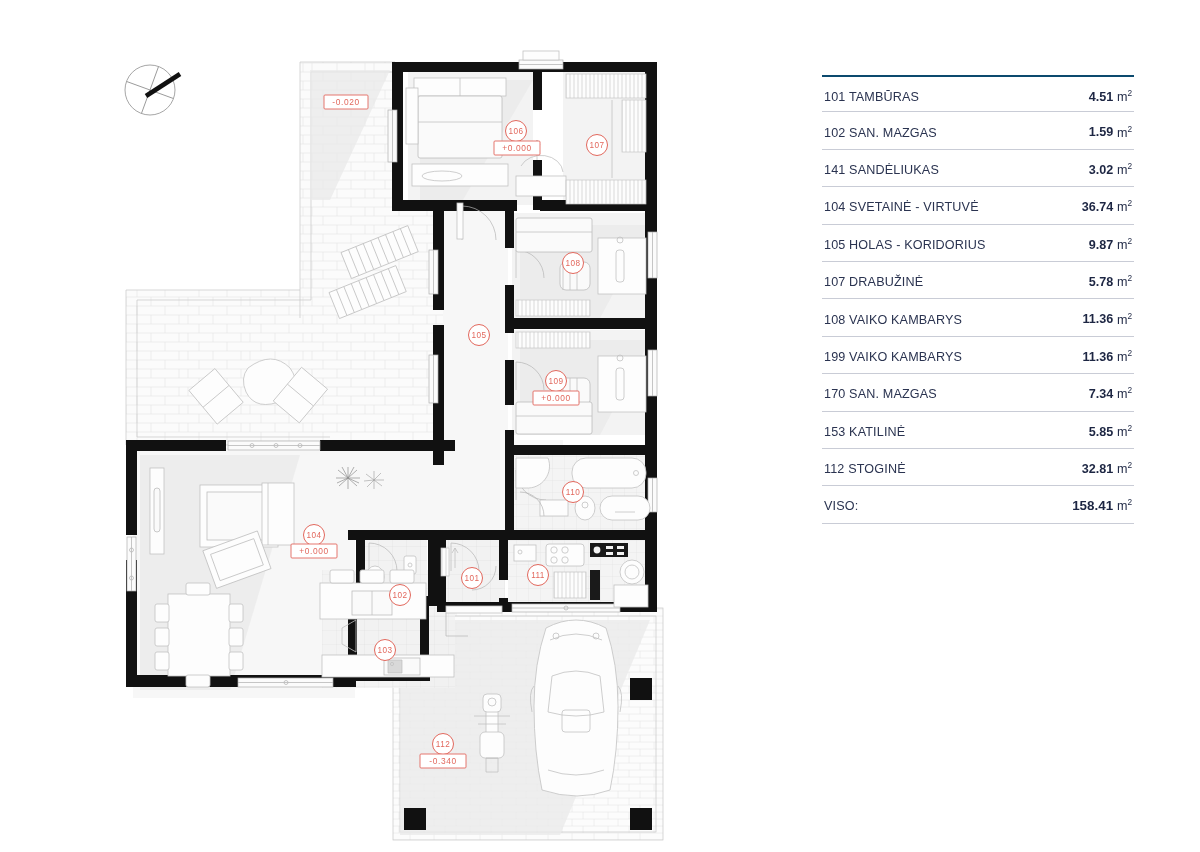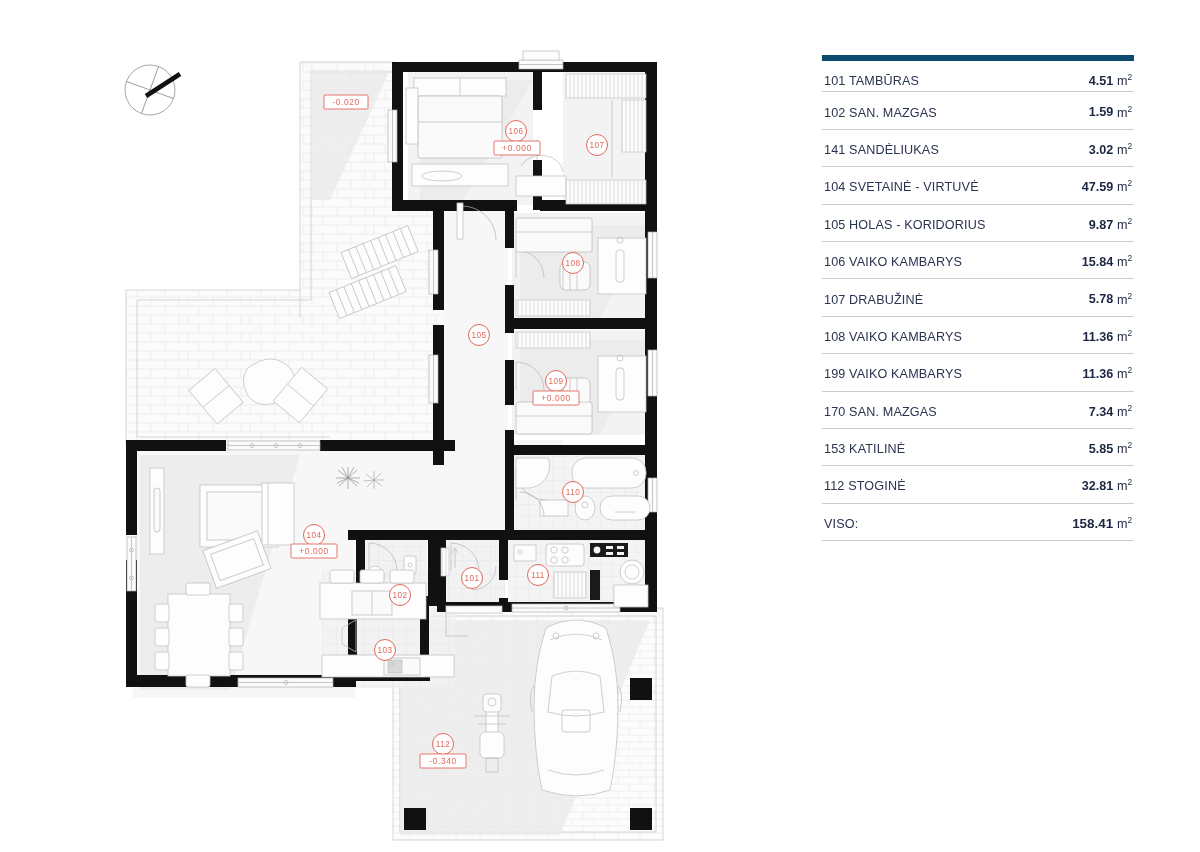--- a/index.html
+++ b/index.html
@@ -50,21 +50,22 @@
   .sched-row {
     display: flex;
     align-items: baseline;
     justify-content: space-between;
     border-bottom: 1px solid #c9ccd6;
     padding: 11px 2px 10px 2px;
     box-sizing: border-box;
     height: 37.4px;
   }
   .sched-row:first-child {
-    border-top: 6px solid #0c4a6e;
+    border-top: 2px solid #0c4a6e;
+    margin-top: 20px;
   }
   .sched-name {
     font-size: 12.6px;
     letter-spacing: 0.15px;
     color: #2a3350;
     white-space: nowrap;
   }
   .sched-area {
     font-size: 12.6px;
     font-weight: bold;
@@ -592,29 +593,25 @@
     <div class="sched-row">
       <span class="sched-name">102 SAN. MAZGAS</span>
       <span class="sched-area"><span>1.59</span> <span class="unit">m<sup>2</sup></span></span>
     </div>
     <div class="sched-row">
       <span class="sched-name">141 SANDĖLIUKAS</span>
       <span class="sched-area"><span>3.02</span> <span class="unit">m<sup>2</sup></span></span>
     </div>
     <div class="sched-row">
       <span class="sched-name">104 SVETAINĖ - VIRTUVĖ</span>
-      <span class="sched-area"><span>47.59</span> <span class="unit">m<sup>2</sup></span></span>
+      <span class="sched-area"><span>36.74</span> <span class="unit">m<sup>2</sup></span></span>
     </div>
     <div class="sched-row">
       <span class="sched-name">105 HOLAS - KORIDORIUS</span>
       <span class="sched-area"><span>9.87</span> <span class="unit">m<sup>2</sup></span></span>
-    </div>
-    <div class="sched-row">
-      <span class="sched-name">106 VAIKO KAMBARYS</span>
-      <span class="sched-area"><span>15.84</span> <span class="unit">m<sup>2</sup></span></span>
     </div>
     <div class="sched-row">
       <span class="sched-name">107 DRABUŽINĖ</span>
       <span class="sched-area"><span>5.78</span> <span class="unit">m<sup>2</sup></span></span>
     </div>
     <div class="sched-row">
       <span class="sched-name">108 VAIKO KAMBARYS</span>
       <span class="sched-area"><span>11.36</span> <span class="unit">m<sup>2</sup></span></span>
     </div>
     <div class="sched-row">

